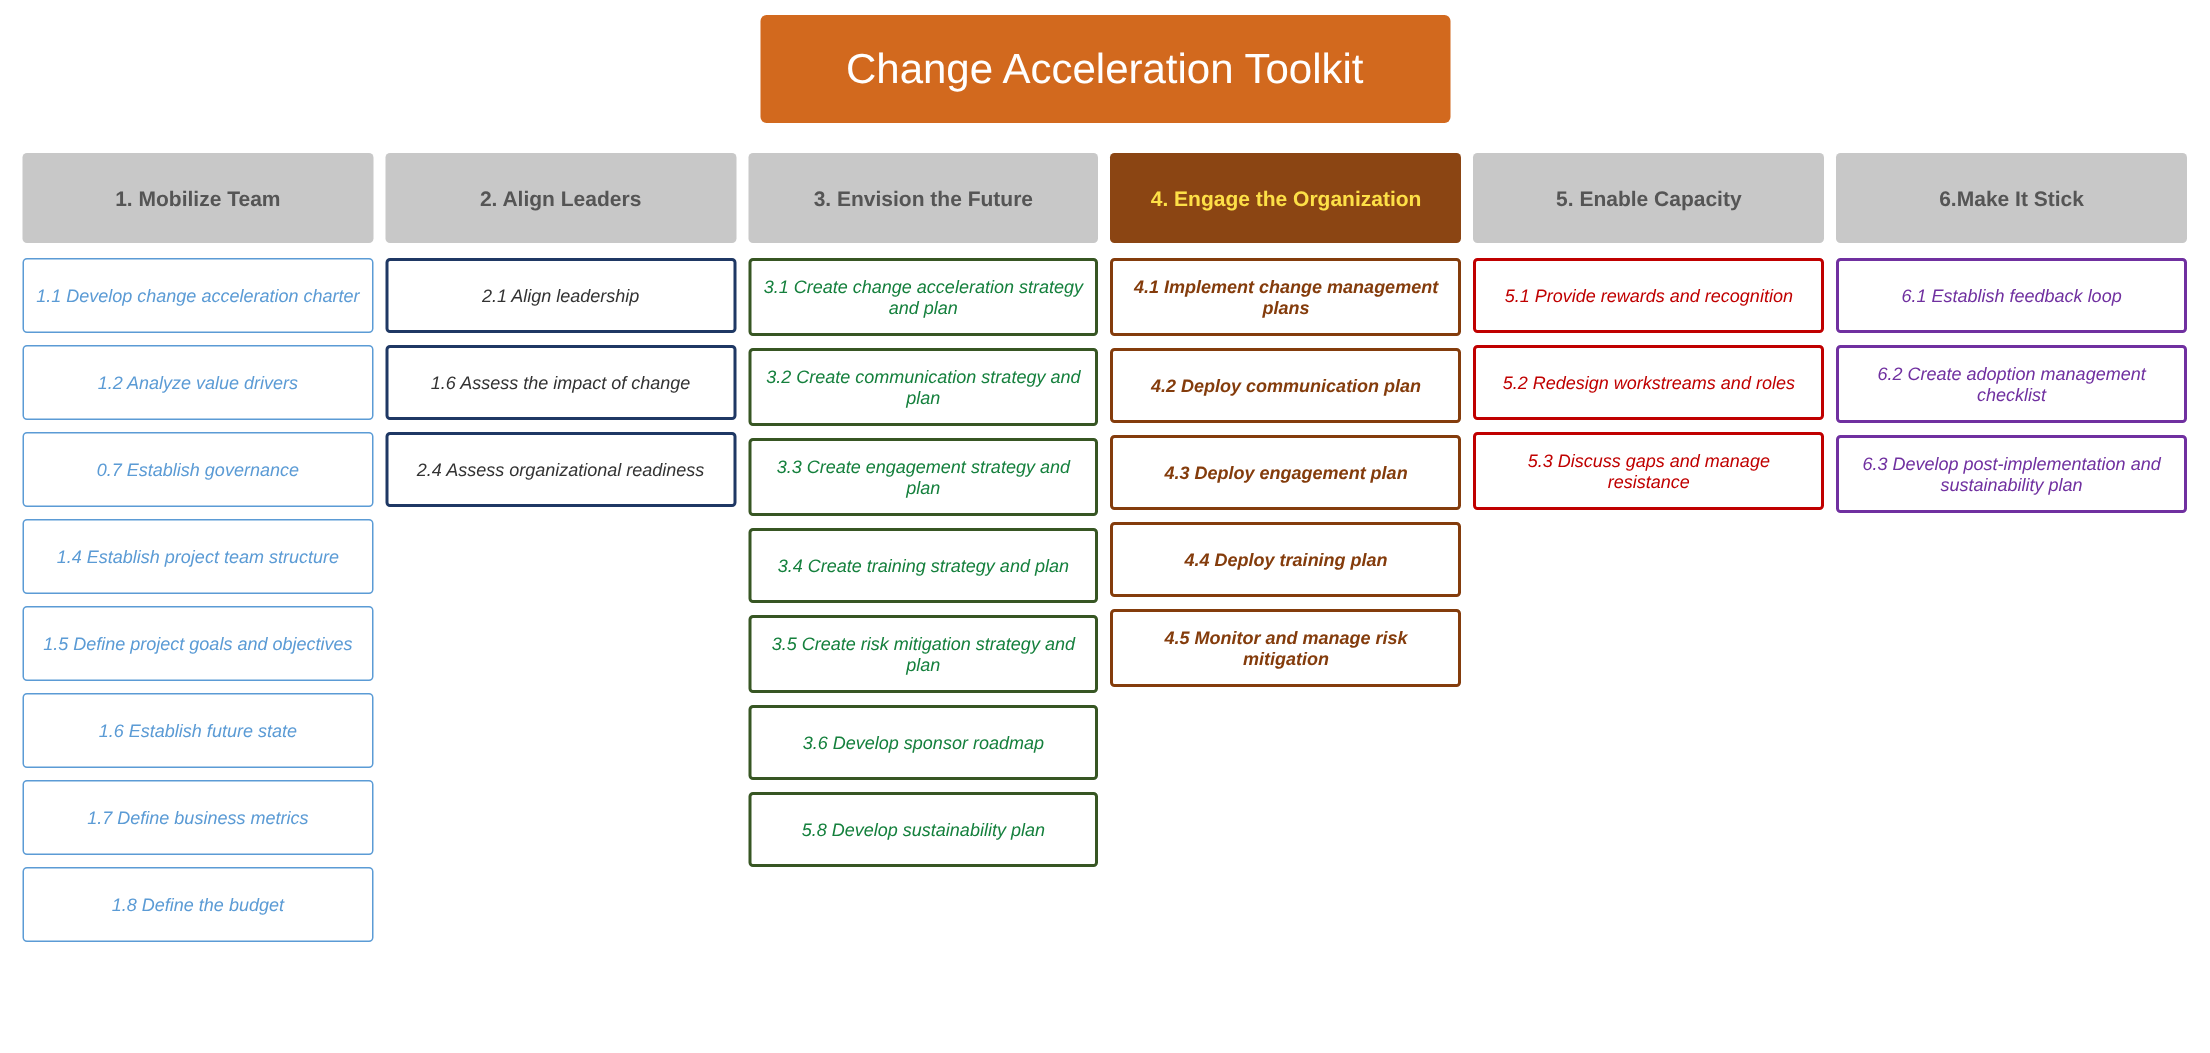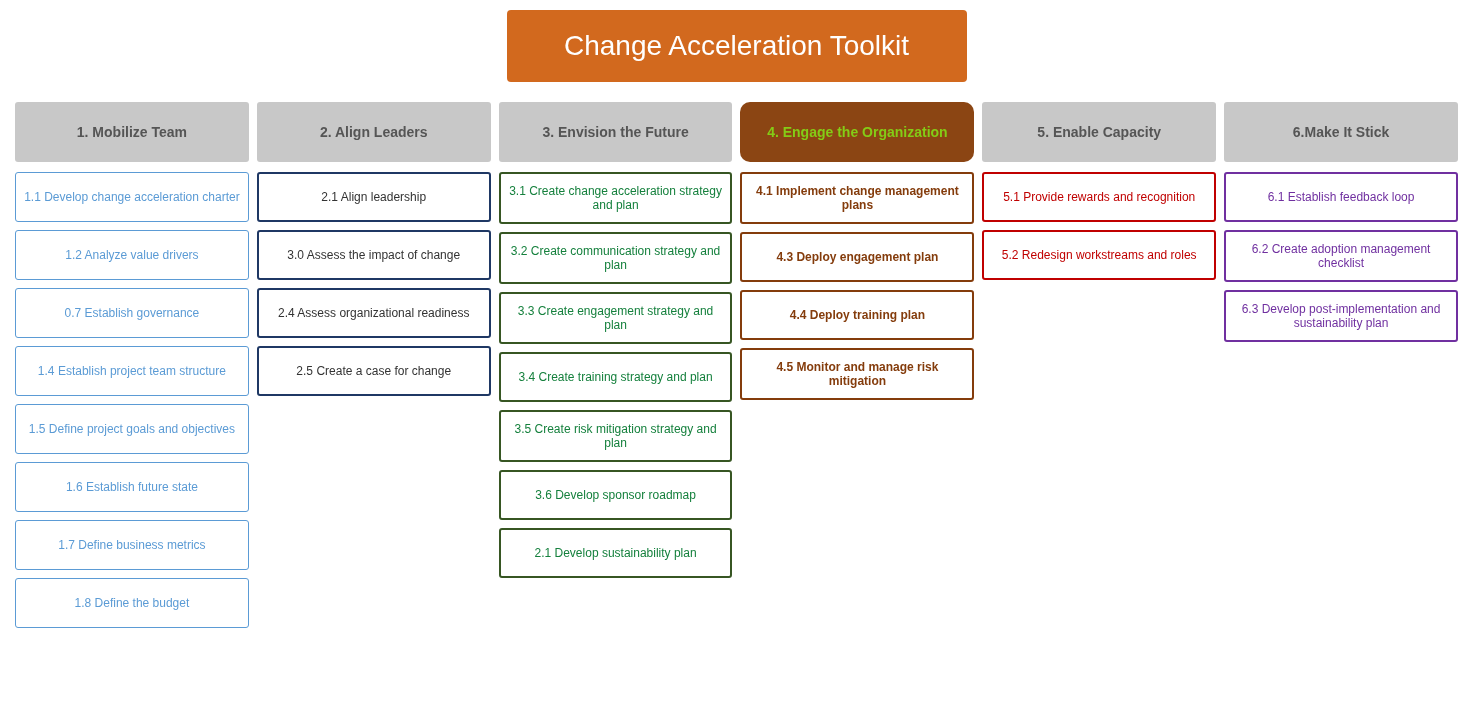--- a/index.html
+++ b/index.html
@@ -56,37 +56,37 @@
       background: #c8c8c8;
       border-radius: 3px;
       min-height: 60px;
       display: flex;
       align-items: center;
       justify-content: center;
     }
 
     .column-header.active {
       background: #8B4513;
-      color: #84cc16;
-      border-radius: 10px;
+      color: #fde047;
     }
 
     .card {
       width: 100%;
       text-align: center;
       font-size: 12px;
       color: #555;
       padding: 10px 8px;
       margin-bottom: 8px;
       border-radius: 3px;
       min-height: 50px;
       display: flex;
       align-items: center;
       justify-content: center;
       cursor: pointer;
+      font-style: italic;
     }
 
     
     .col1 .card {
       border: 1.5px solid #5b9bd5;
       color: #5b9bd5;
     }
 
     
     .col2 .card {
@@ -134,45 +134,46 @@
         <div class="card">0.7 Establish governance</div>
         <div class="card">1.4 Establish project team structure</div>
         <div class="card">1.5 Define project goals and objectives</div>
         <div class="card">1.6 Establish future state</div>
         <div class="card">1.7 Define business metrics</div>
         <div class="card">1.8 Define the budget</div>
       </div>
       <div class="column col2">
         <div class="column-header">2. Align Leaders</div>
         <div class="card">2.1 Align leadership</div>
-        <div class="card">3.0 Assess the impact of change</div>
+        <div class="card">1.6 Assess the impact of change</div>
         <div class="card">2.4 Assess organizational readiness</div>
-        <div class="card">2.5 Create a case for change</div>
       </div>
       <div class="column col3">
         <div class="column-header">3. Envision the Future</div>
         <div class="card">3.1 Create change acceleration strategy and plan</div>
         <div class="card">3.2 Create communication strategy and plan</div>
         <div class="card">3.3 Create engagement strategy and plan</div>
         <div class="card">3.4 Create training strategy and plan</div>
         <div class="card">3.5 Create risk mitigation strategy and plan</div>
         <div class="card">3.6 Develop sponsor roadmap</div>
-        <div class="card">2.1 Develop sustainability plan</div>
+        <div class="card">5.8 Develop sustainability plan</div>
       </div>
       <div class="column col4">
         <div class="column-header active">4. Engage the Organization</div>
         <div class="card">4.1 Implement change management plans</div>
+        <div class="card">4.2 Deploy communication plan</div>
         <div class="card">4.3 Deploy engagement plan</div>
         <div class="card">4.4 Deploy training plan</div>
         <div class="card">4.5 Monitor and manage risk mitigation</div>
       </div>
       <div class="column col5">
         <div class="column-header">5. Enable Capacity</div>
         <div class="card">5.1 Provide rewards and recognition</div>
         <div class="card">5.2 Redesign workstreams and roles</div>
+        <div class="card">5.3 Discuss gaps and manage resistance</div>
       </div>
       <div class="column col6">
         <div class="column-header">6.Make It Stick</div>
         <div class="card">6.1 Establish feedback loop</div>
         <div class="card">6.2 Create adoption management checklist</div>
         <div class="card">6.3 Develop post-implementation and sustainability plan</div>
       </div>
     </div>
 </div>
 

